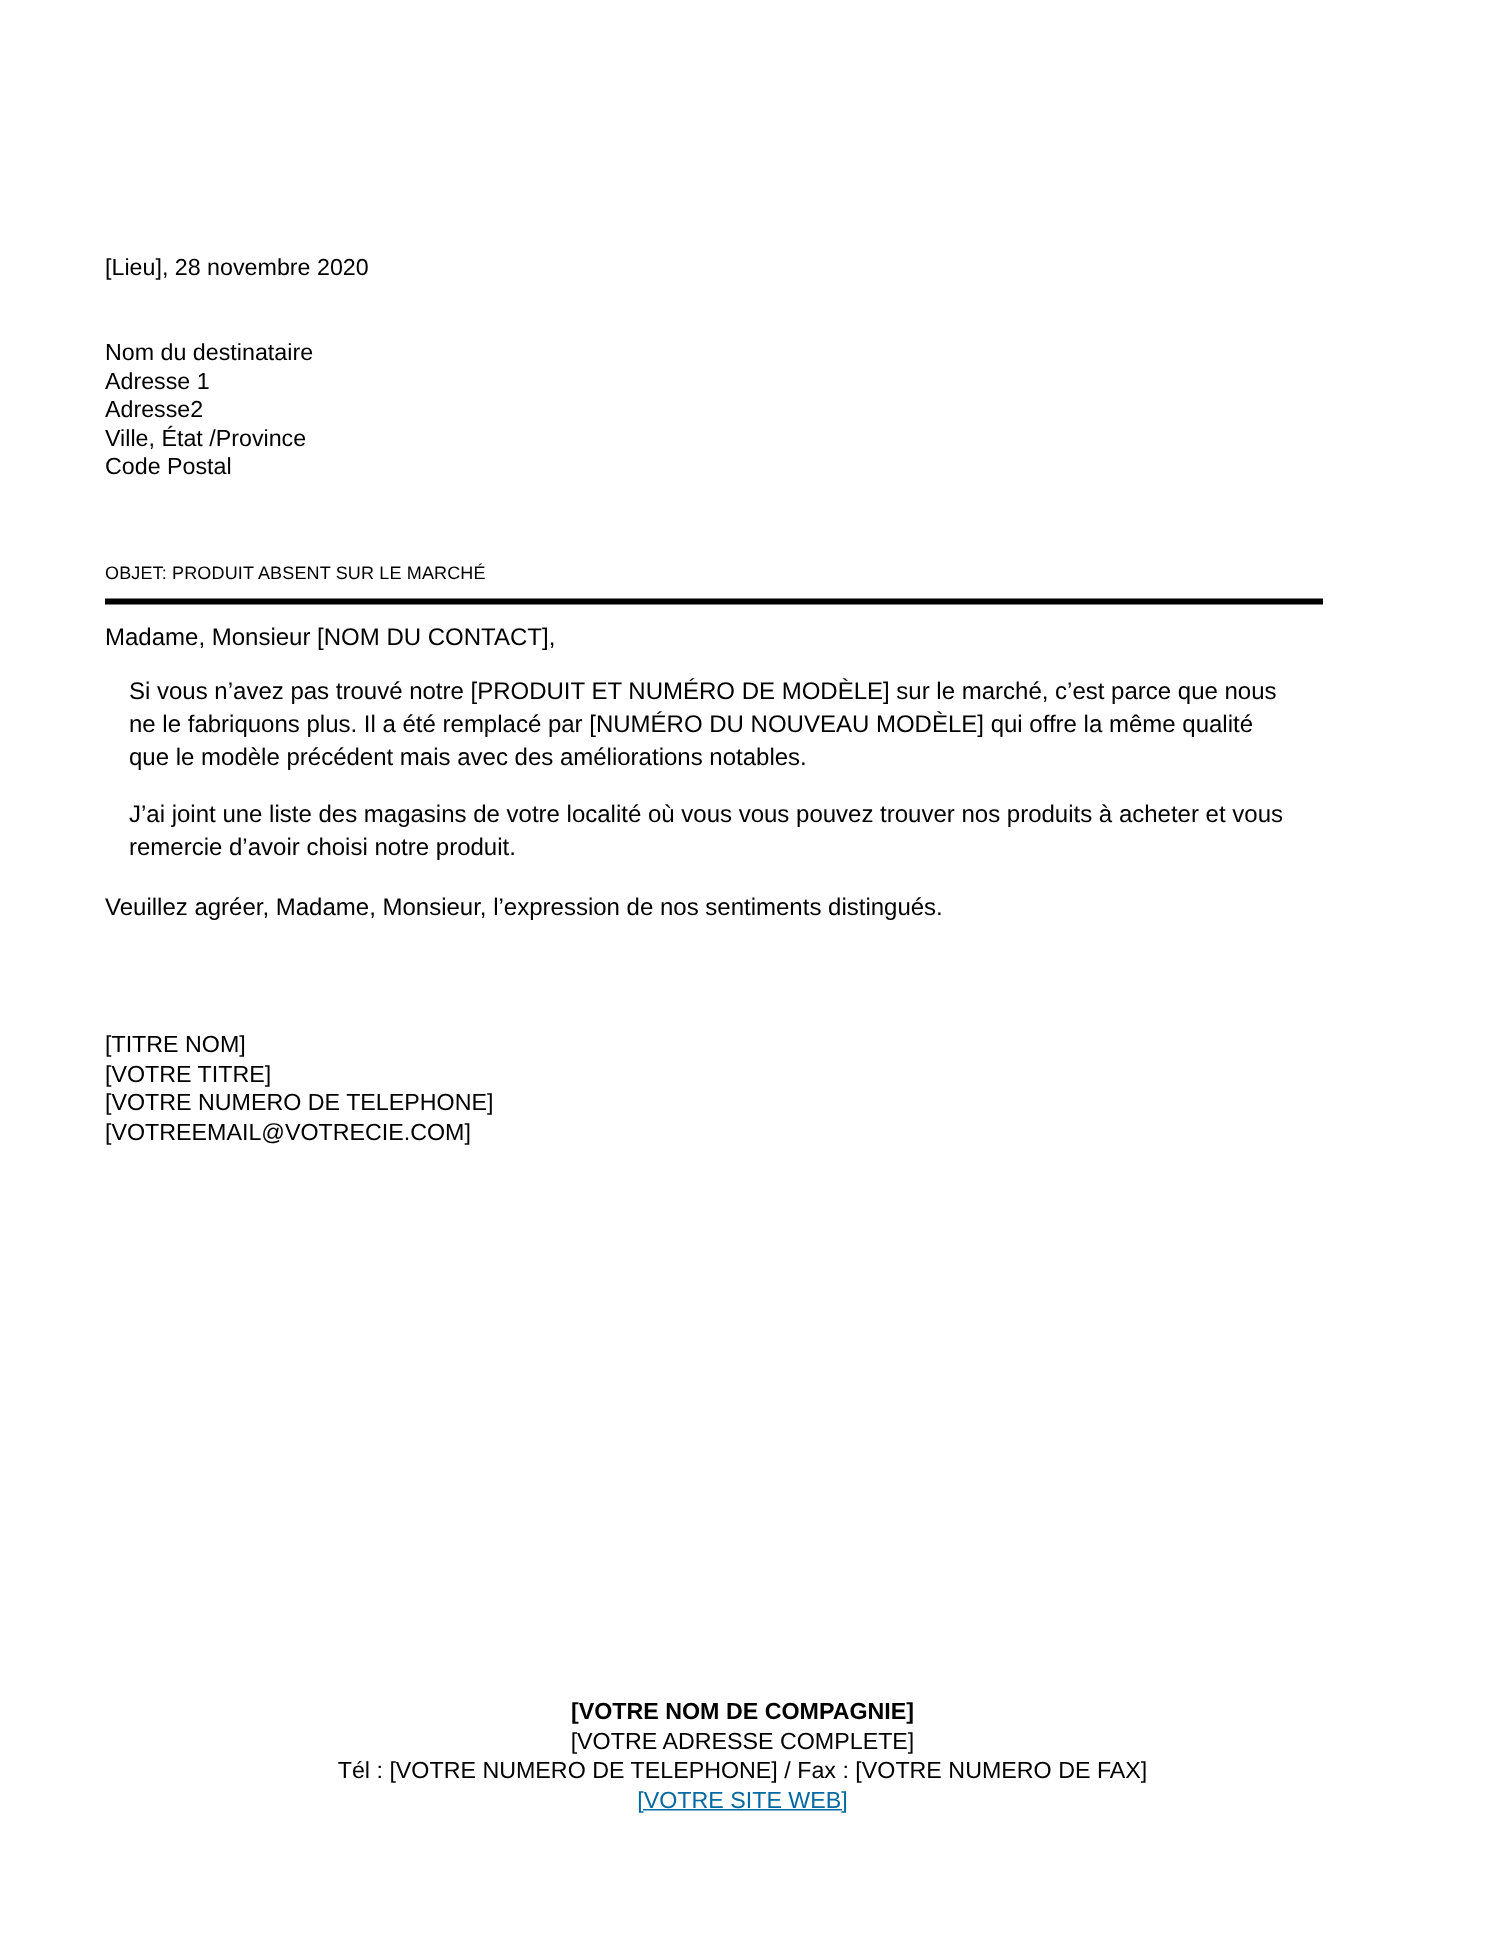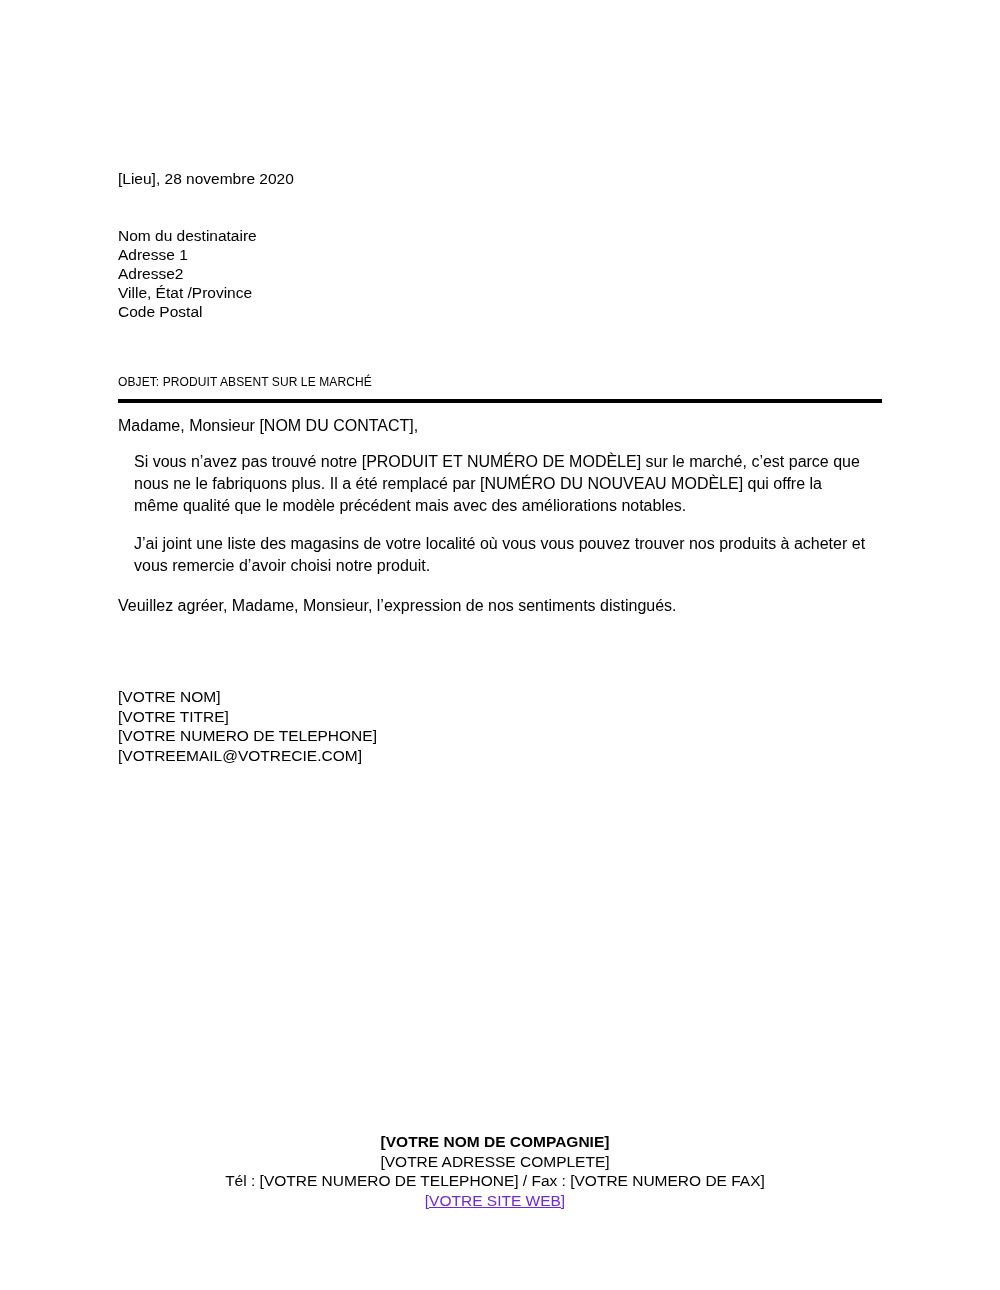--- a/index.html
+++ b/index.html
@@ -9,21 +9,21 @@
   }
   .page {
     position: relative;
     width: 1000px;
     height: 1290px;
     margin: 0 auto;
     background: #ffffff;
     color: #000000;
     font-family: "Liberation Sans", sans-serif;
     box-sizing: border-box;
-    padding: 169px 118px 0 118px;
+    padding: 169px 118px 0 70px;
     overflow: hidden;
   }
   .date-line {
     font-size: 15.5px;
     line-height: 19px;
   }
   .recipient-block {
     margin-top: 38px;
   }
   .recipient-block div {
@@ -74,21 +74,21 @@
     text-align: center;
   }
   .footer div {
     font-size: 15.5px;
     line-height: 19.5px;
   }
   .footer .company-name {
     font-weight: bold;
   }
   .footer a {
-    color: #6d28d9;
+    color: #0369a1;
   }
 </style>
 </head>
 <body>
 
 <div class="page">
 
   <div class="date-line">[Lieu], 28 novembre 2020</div>
 
   <div class="recipient-block">
@@ -104,21 +104,21 @@
 
   <div class="salutation">Madame, Monsieur [NOM DU CONTACT],</div>
 
   <p class="body-paragraph para-1">Si vous n’avez pas trouvé notre [PRODUIT ET NUMÉRO DE MODÈLE] sur le marché, c’est parce que nous ne le fabriquons plus. Il a été remplacé par [NUMÉRO DU NOUVEAU MODÈLE] qui offre la même qualité que le modèle précédent mais avec des améliorations notables.</p>
 
   <p class="body-paragraph para-2">J’ai joint une liste des magasins de votre localité où vous vous pouvez trouver nos produits à acheter et vous remercie d’avoir choisi notre produit.</p>
 
   <div class="closing">Veuillez agréer, Madame, Monsieur, l’expression de nos sentiments distingués.</div>
 
   <div class="signature-block">
-    <div>[VOTRE NOM]</div>
+    <div>[TITRE NOM]</div>
     <div>[VOTRE TITRE]</div>
     <div>[VOTRE NUMERO DE TELEPHONE]</div>
     <div>[VOTREEMAIL@VOTRECIE.COM]</div>
   </div>
 
   <div class="footer">
     <div class="company-name">[VOTRE NOM DE COMPAGNIE]</div>
     <div>[VOTRE ADRESSE COMPLETE]</div>
     <div>Tél : [VOTRE NUMERO DE TELEPHONE] / Fax : [VOTRE NUMERO DE FAX]</div>
     <div>

